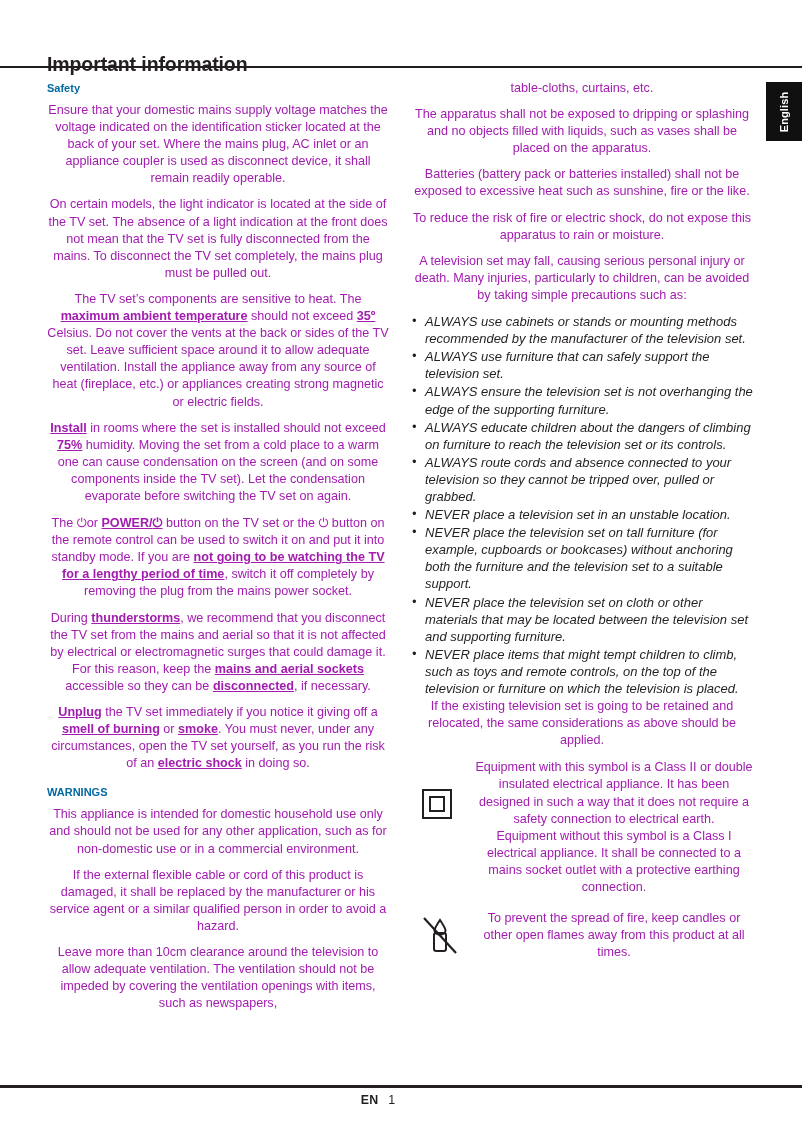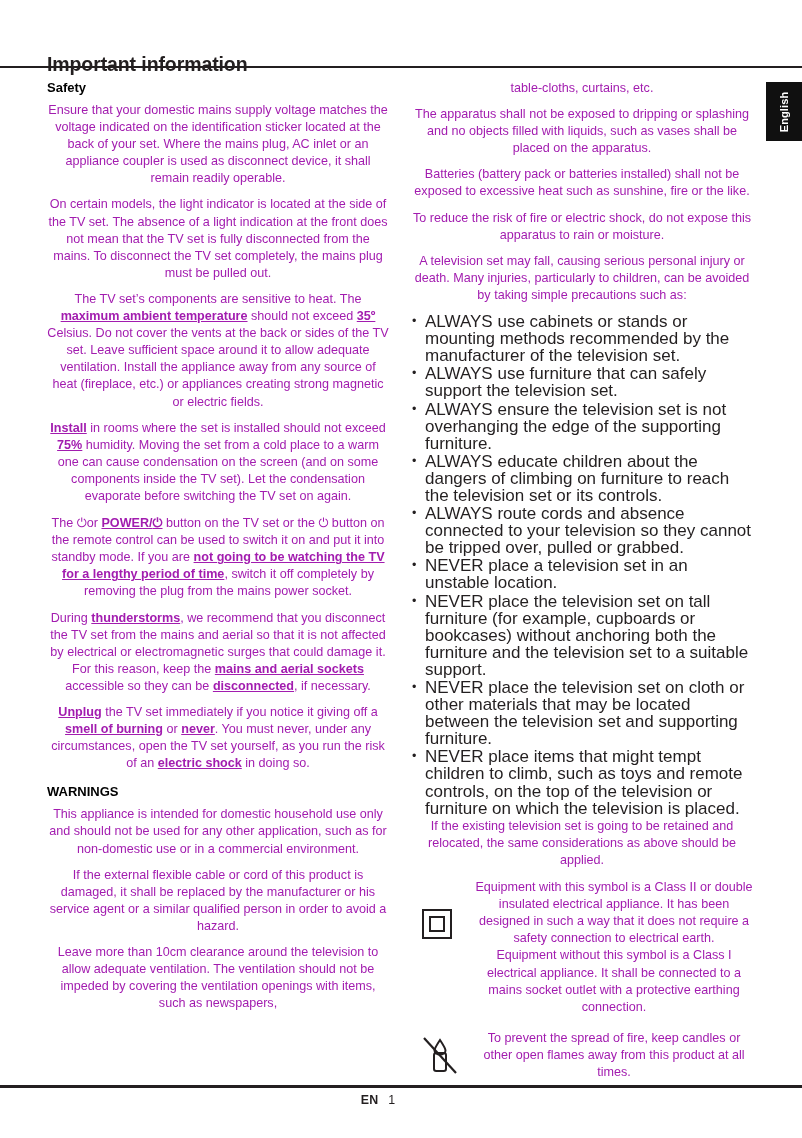--- a/index.html
+++ b/index.html
@@ -69,23 +69,23 @@
     position: absolute;
     top: 0;
     width: 342px;
   }
   .col-left  { left: 47px; }
   .col-right { left: 411px; }
 
   
   h3.sub {
     margin: 0 0 6px 0;
-    font-size: 13px;
-    font-weight: bold;
-    color: #000000;
+    font-size: 11px;
+    font-weight: bold;
+    color: #0369a1;
     line-height: 16px;
   }
   h3.sub.spaced { margin-top: 12px; }
 
   p.para {
     margin: 0 0 9px 0;
     font-size: 12.6px;
     line-height: 17.1px;
     color: #a21caf;
     text-align: center;
@@ -94,23 +94,24 @@
 
   ul.bullets {
     margin: 0 0 1px 0;
     padding: 0;
     list-style: none;
   }
   ul.bullets li {
     position: relative;
     margin: 0 0 1px 0;
     padding-left: 14px;
-    font-size: 17px;
+    font-size: 13px;
     line-height: 17.1px;
     color: #231f20;
+    font-style: italic;
   }
   ul.bullets li::before {
     content: "\2022";
     position: absolute;
     left: 1px;
     top: 0;
     font-size: 12.6px;
     line-height: 17.1px;
   }
 
@@ -198,21 +199,21 @@
     <p class="para">On certain models, the light indicator is located at the side of the TV set. The absence of a light indication at the front does not mean that the TV set is fully disconnected from the mains. To disconnect the TV set completely, the mains plug must be pulled out.</p>
 
     <p class="para"><span>The TV set’s components are sensitive to heat. The </span><b>maximum ambient temperature</b><span> should not exceed </span><b>35º</b><span> Celsius. Do not cover the vents at the back or sides of the TV set. Leave sufficient space around it to allow adequate ventilation. Install the appliance away from any source of heat (fireplace, etc.) or appliances creating strong magnetic or electric fields.</span></p>
 
     <p class="para"><b>Install</b><span> in rooms where the set is installed should not exceed </span><b>75%</b><span> humidity. Moving the set from a cold place to a warm one can cause condensation on the screen (and on some components inside the TV set). Let the condensation evaporate before switching the TV set on again.</span></p>
 
     <p class="para"><span>The </span><span class="pwr">⏻</span><span>or </span><b>POWER/</b><b class="pwr">⏻</b><span> button on the TV set or the </span><span class="pwr">⏻</span><span> button on the remote control can be used to switch it on and put it into standby mode. If you are </span><b>not going to be watching the TV for a lengthy period of time</b><span>, switch it off completely by removing the plug from the mains power socket.</span></p>
 
     <p class="para"><span>During </span><b>thunderstorms</b><span>, we recommend that you disconnect the TV set from the mains and aerial so that it is not affected by electrical or electromagnetic surges that could damage it. For this reason, keep the </span><b>mains and aerial sockets</b><span> accessible so they can be </span><b>disconnected</b><span>, if necessary.</span></p>
 
-    <p class="para"><b>Unplug</b><span> the TV set immediately if you notice it giving off a </span><b>smell of burning</b><span> or </span><b>never</b><span>. You must never, under any circumstances, open the TV set yourself, as you run the risk of an </span><b>electric shock</b><span> in doing so.</span></p>
+    <p class="para"><b>Unplug</b><span> the TV set immediately if you notice it giving off a </span><b>smell of burning</b><span> or </span><b>smoke</b><span>. You must never, under any circumstances, open the TV set yourself, as you run the risk of an </span><b>electric shock</b><span> in doing so.</span></p>
 
     <h3 class="sub spaced">WARNINGS</h3>
 
     <p class="para">This appliance is intended for domestic household use only and should not be used for any other application, such as for non-domestic use or in a commercial environment.</p>
     <p class="para">If the external flexible cable or cord of this product is damaged, it shall be replaced by the manufacturer or his service agent or a similar qualified person in order to avoid a hazard.</p>
     <p class="para">Leave more than 10cm clearance around the television to allow adequate ventilation. The ventilation should not be impeded by covering the ventilation openings with items, such as newspapers,</p>
   </div>
 
   <div class="col col-right">
 

